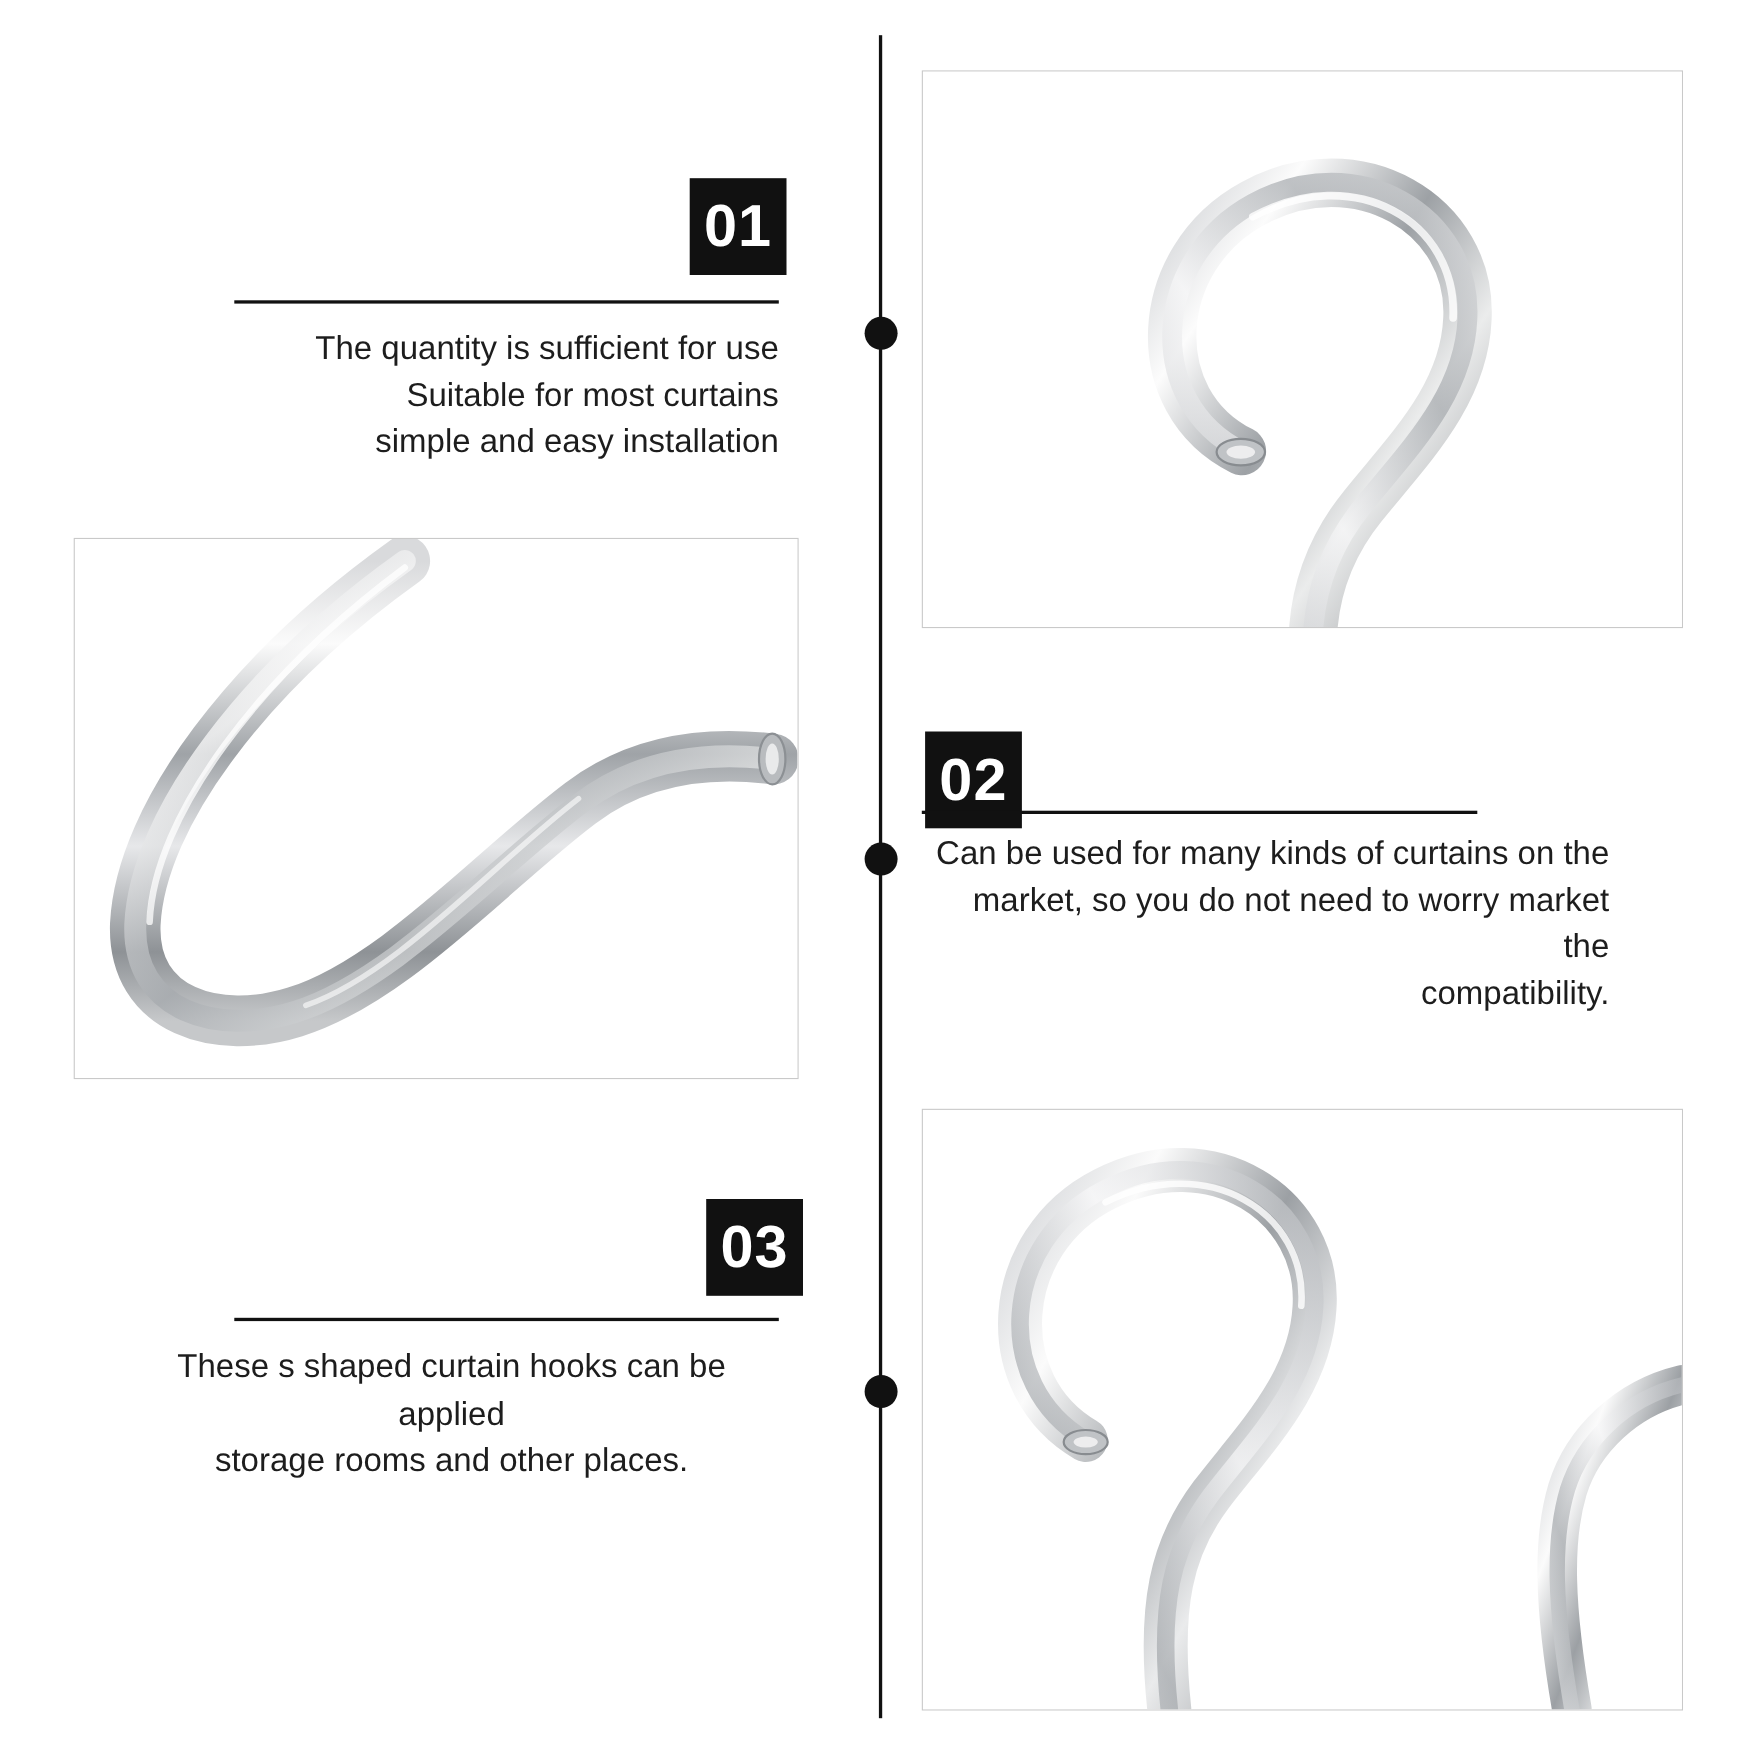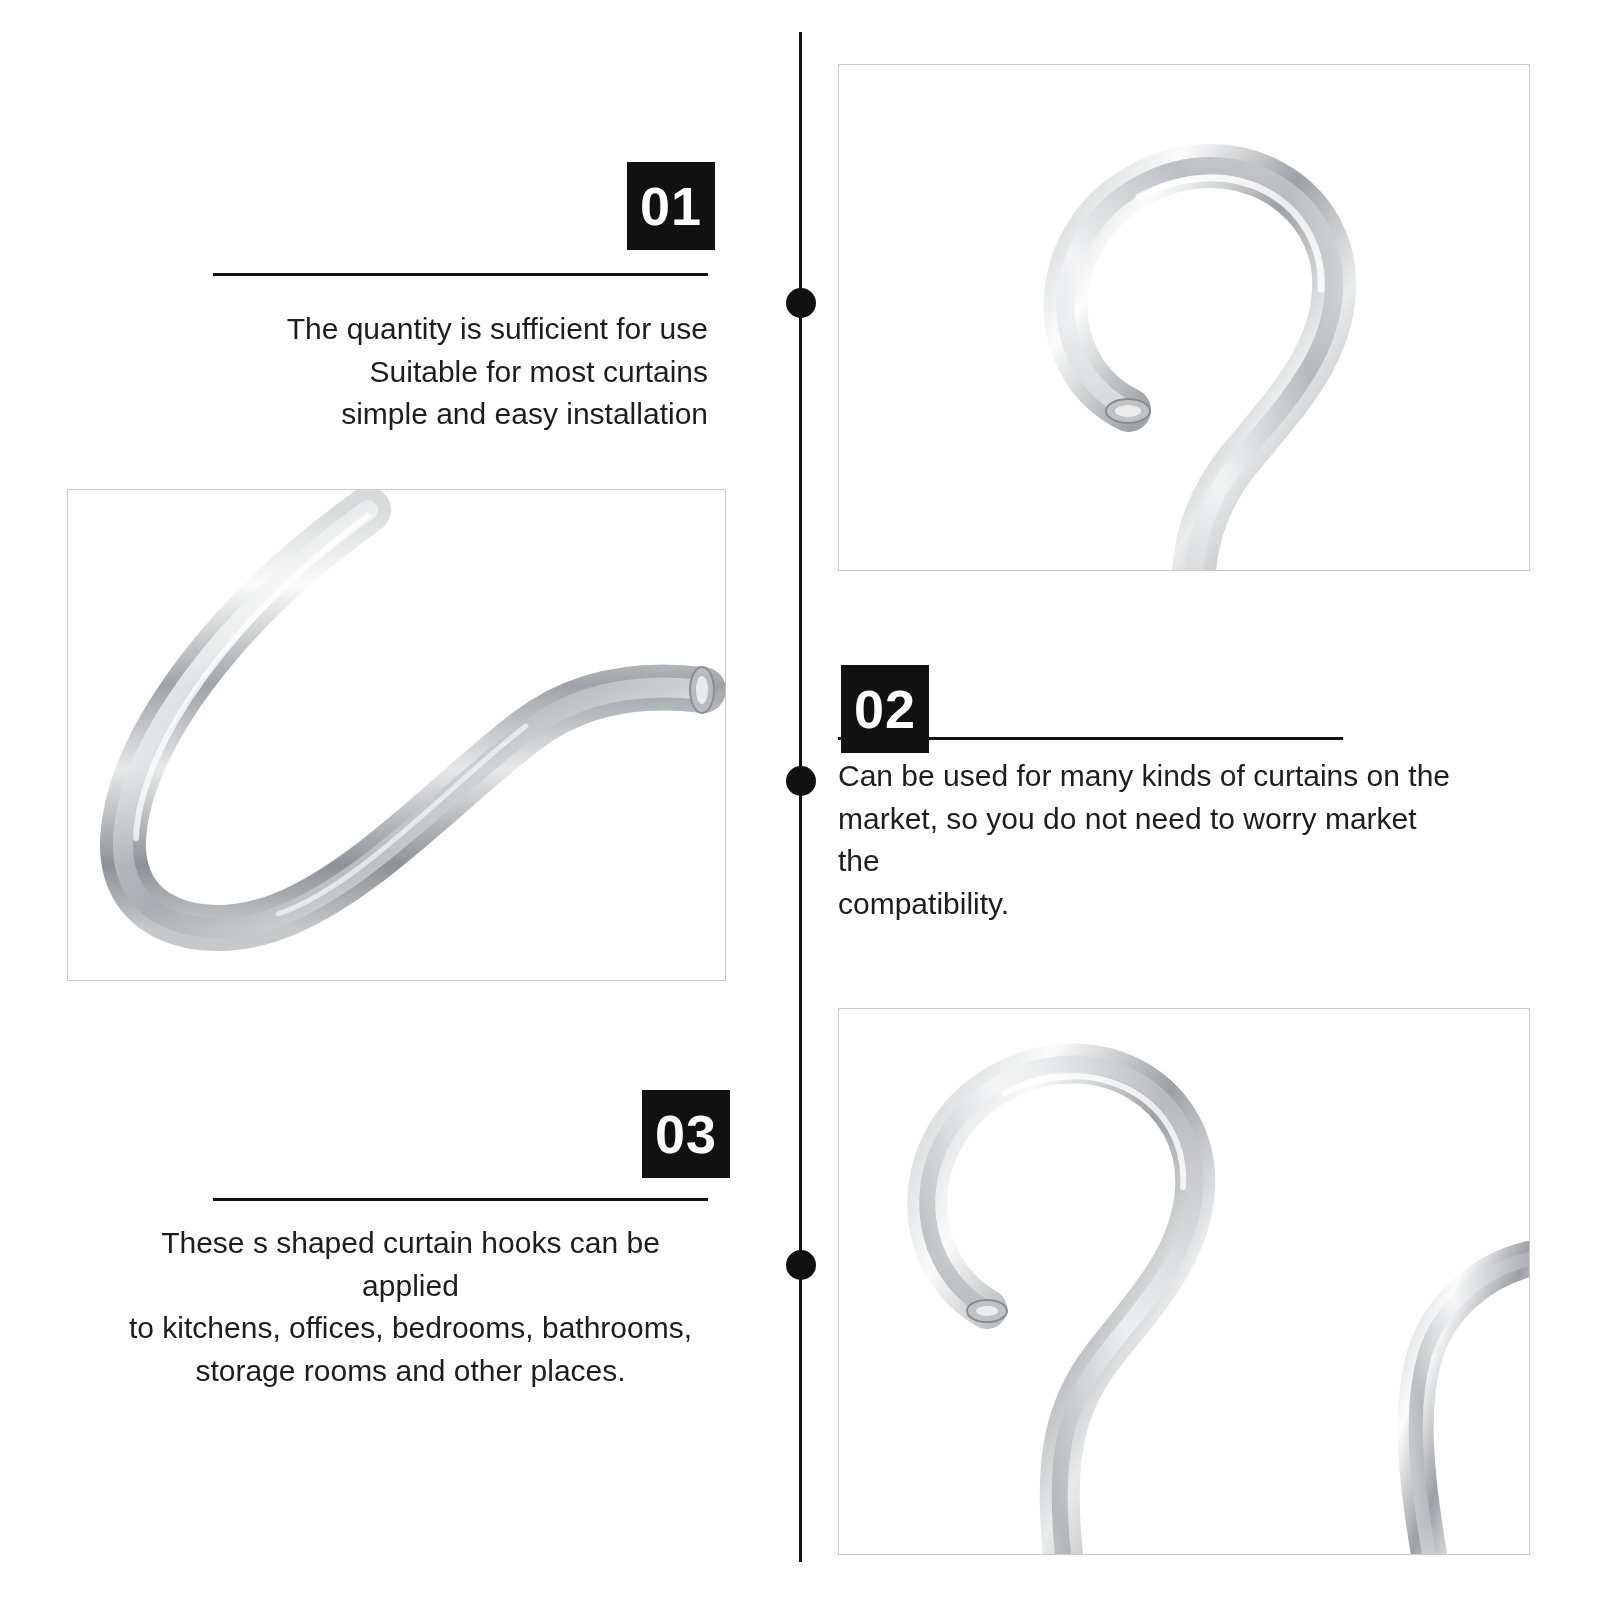--- a/index.html
+++ b/index.html
@@ -66,35 +66,35 @@
     background: #111111;
   }
   .caption {
     position: absolute;
     font-size: 30px;
     line-height: 1.42;
     color: #1d1d1d;
   }
   .caption.right-align { text-align: right; }
   .caption.center-align { text-align: center; }
-  .caption.left-align { text-align: left; }
+  .caption.left-align { text-align: right; }
 
   
   .photo {
     position: absolute;
     border: 1px solid #c9c9c9;
     background: #ffffff;
     overflow: hidden;
   }
   .photo svg { display: block; width: 100%; height: 100%; }
 
   
   #badge-01 { left: 627px; top: 162px; }
   #rule-01  { left: 213px; top: 273px; width: 495px; }
-  #cap-01   { left: 208px; top: 308px; width: 500px; }
+  #cap-01   { left: 208px; top: 296px; width: 500px; }
 
   #photo-01 { left: 67px; top: 489px; width: 657px; height: 490px; }
 
   
   #photo-02 { left: 838px; top: 64px; width: 690px; height: 505px; }
   #badge-02 { left: 841px; top: 627px; margin-top: 38px; }
   #rule-02  { left: 838px; top: 737px; width: 505px; }
   #cap-02   { left: 838px; top: 755px; width: 625px; }
 
   
@@ -186,21 +186,20 @@
   <div class="caption left-align" id="cap-02">
     <div>Can be used for many kinds of curtains on the</div>
     <div>market, so you do not need to worry market the</div>
     <div>compatibility.</div>
   </div>
 
   <div class="badge" id="badge-03">03</div>
   <div class="rule" id="rule-03"></div>
   <div class="caption center-align" id="cap-03">
     <div>These s shaped curtain hooks can be applied</div>
-    <div>to kitchens, offices, bedrooms, bathrooms,</div>
     <div>storage rooms and other places.</div>
   </div>
 
   <div class="photo" id="photo-03">
     <svg viewBox="0 0 690 545" preserveAspectRatio="xMidYMid meet">
       <defs>
         <linearGradient id="metal3" x1="0" y1="0" x2="1" y2="1">
           <stop offset="0%" stop-color="#d2d4d7"></stop>
           <stop offset="22%" stop-color="#fbfbfb"></stop>
           <stop offset="48%" stop-color="#9ca0a4"></stop>

